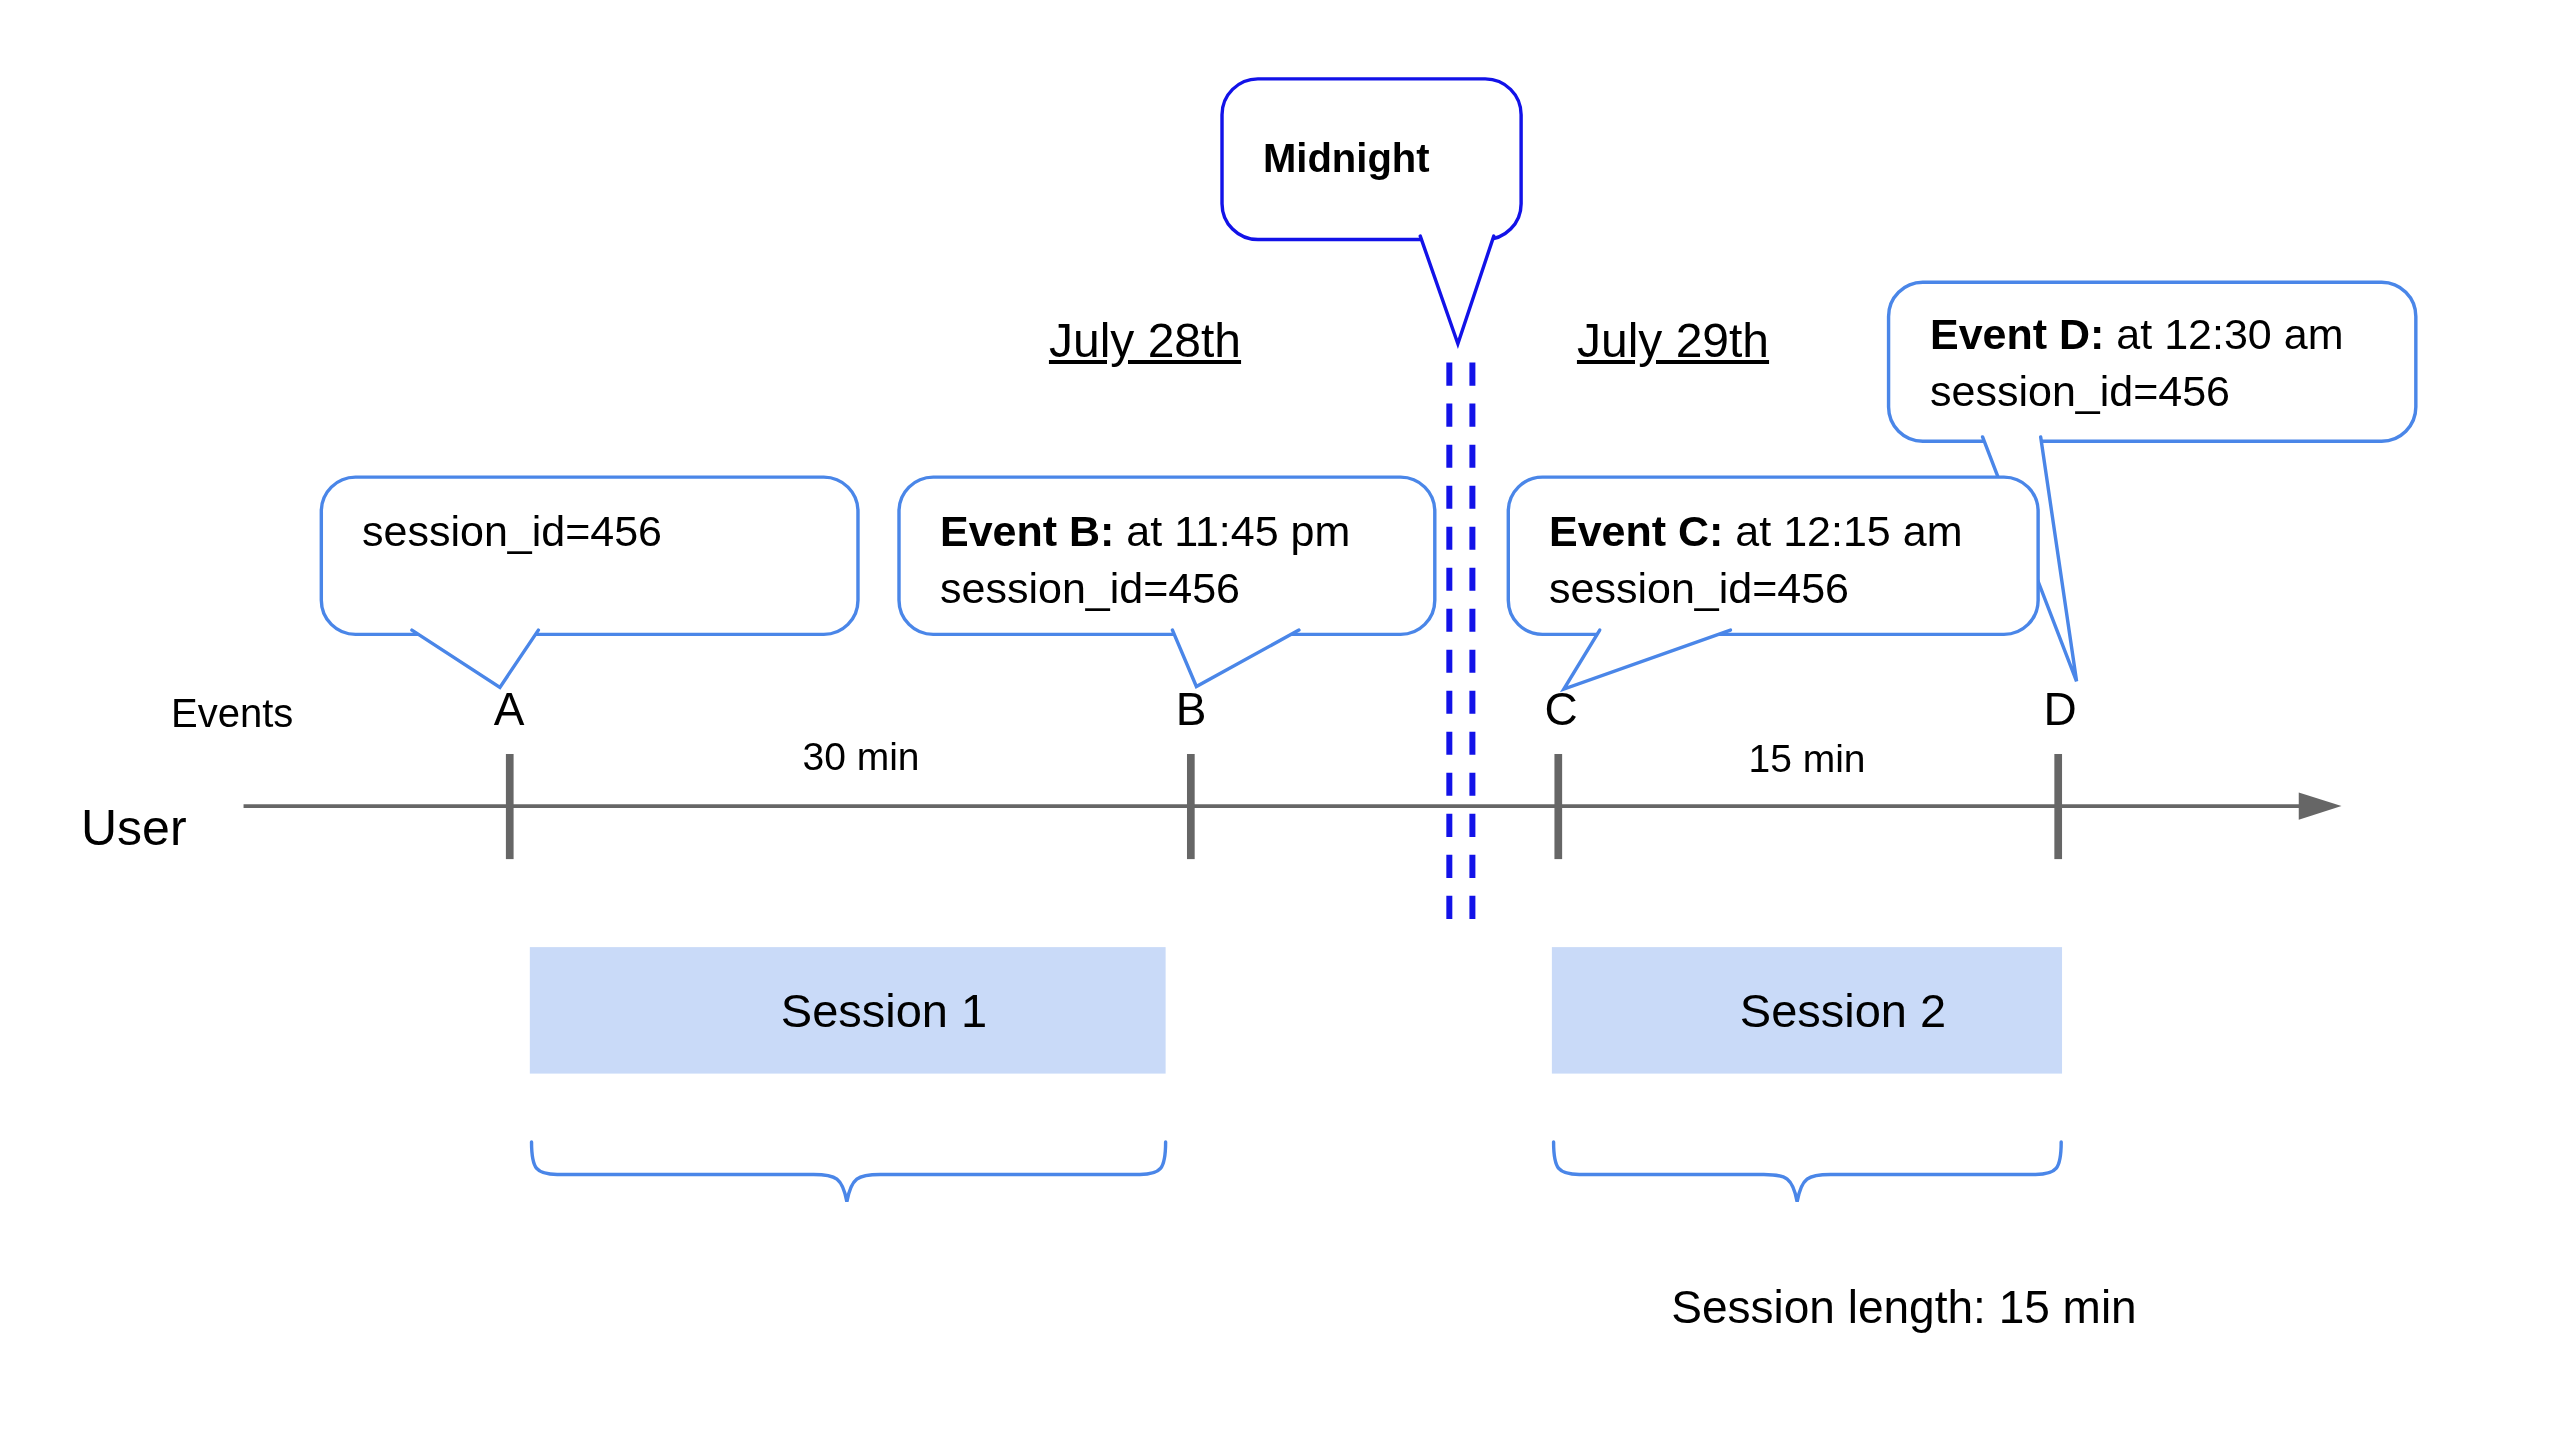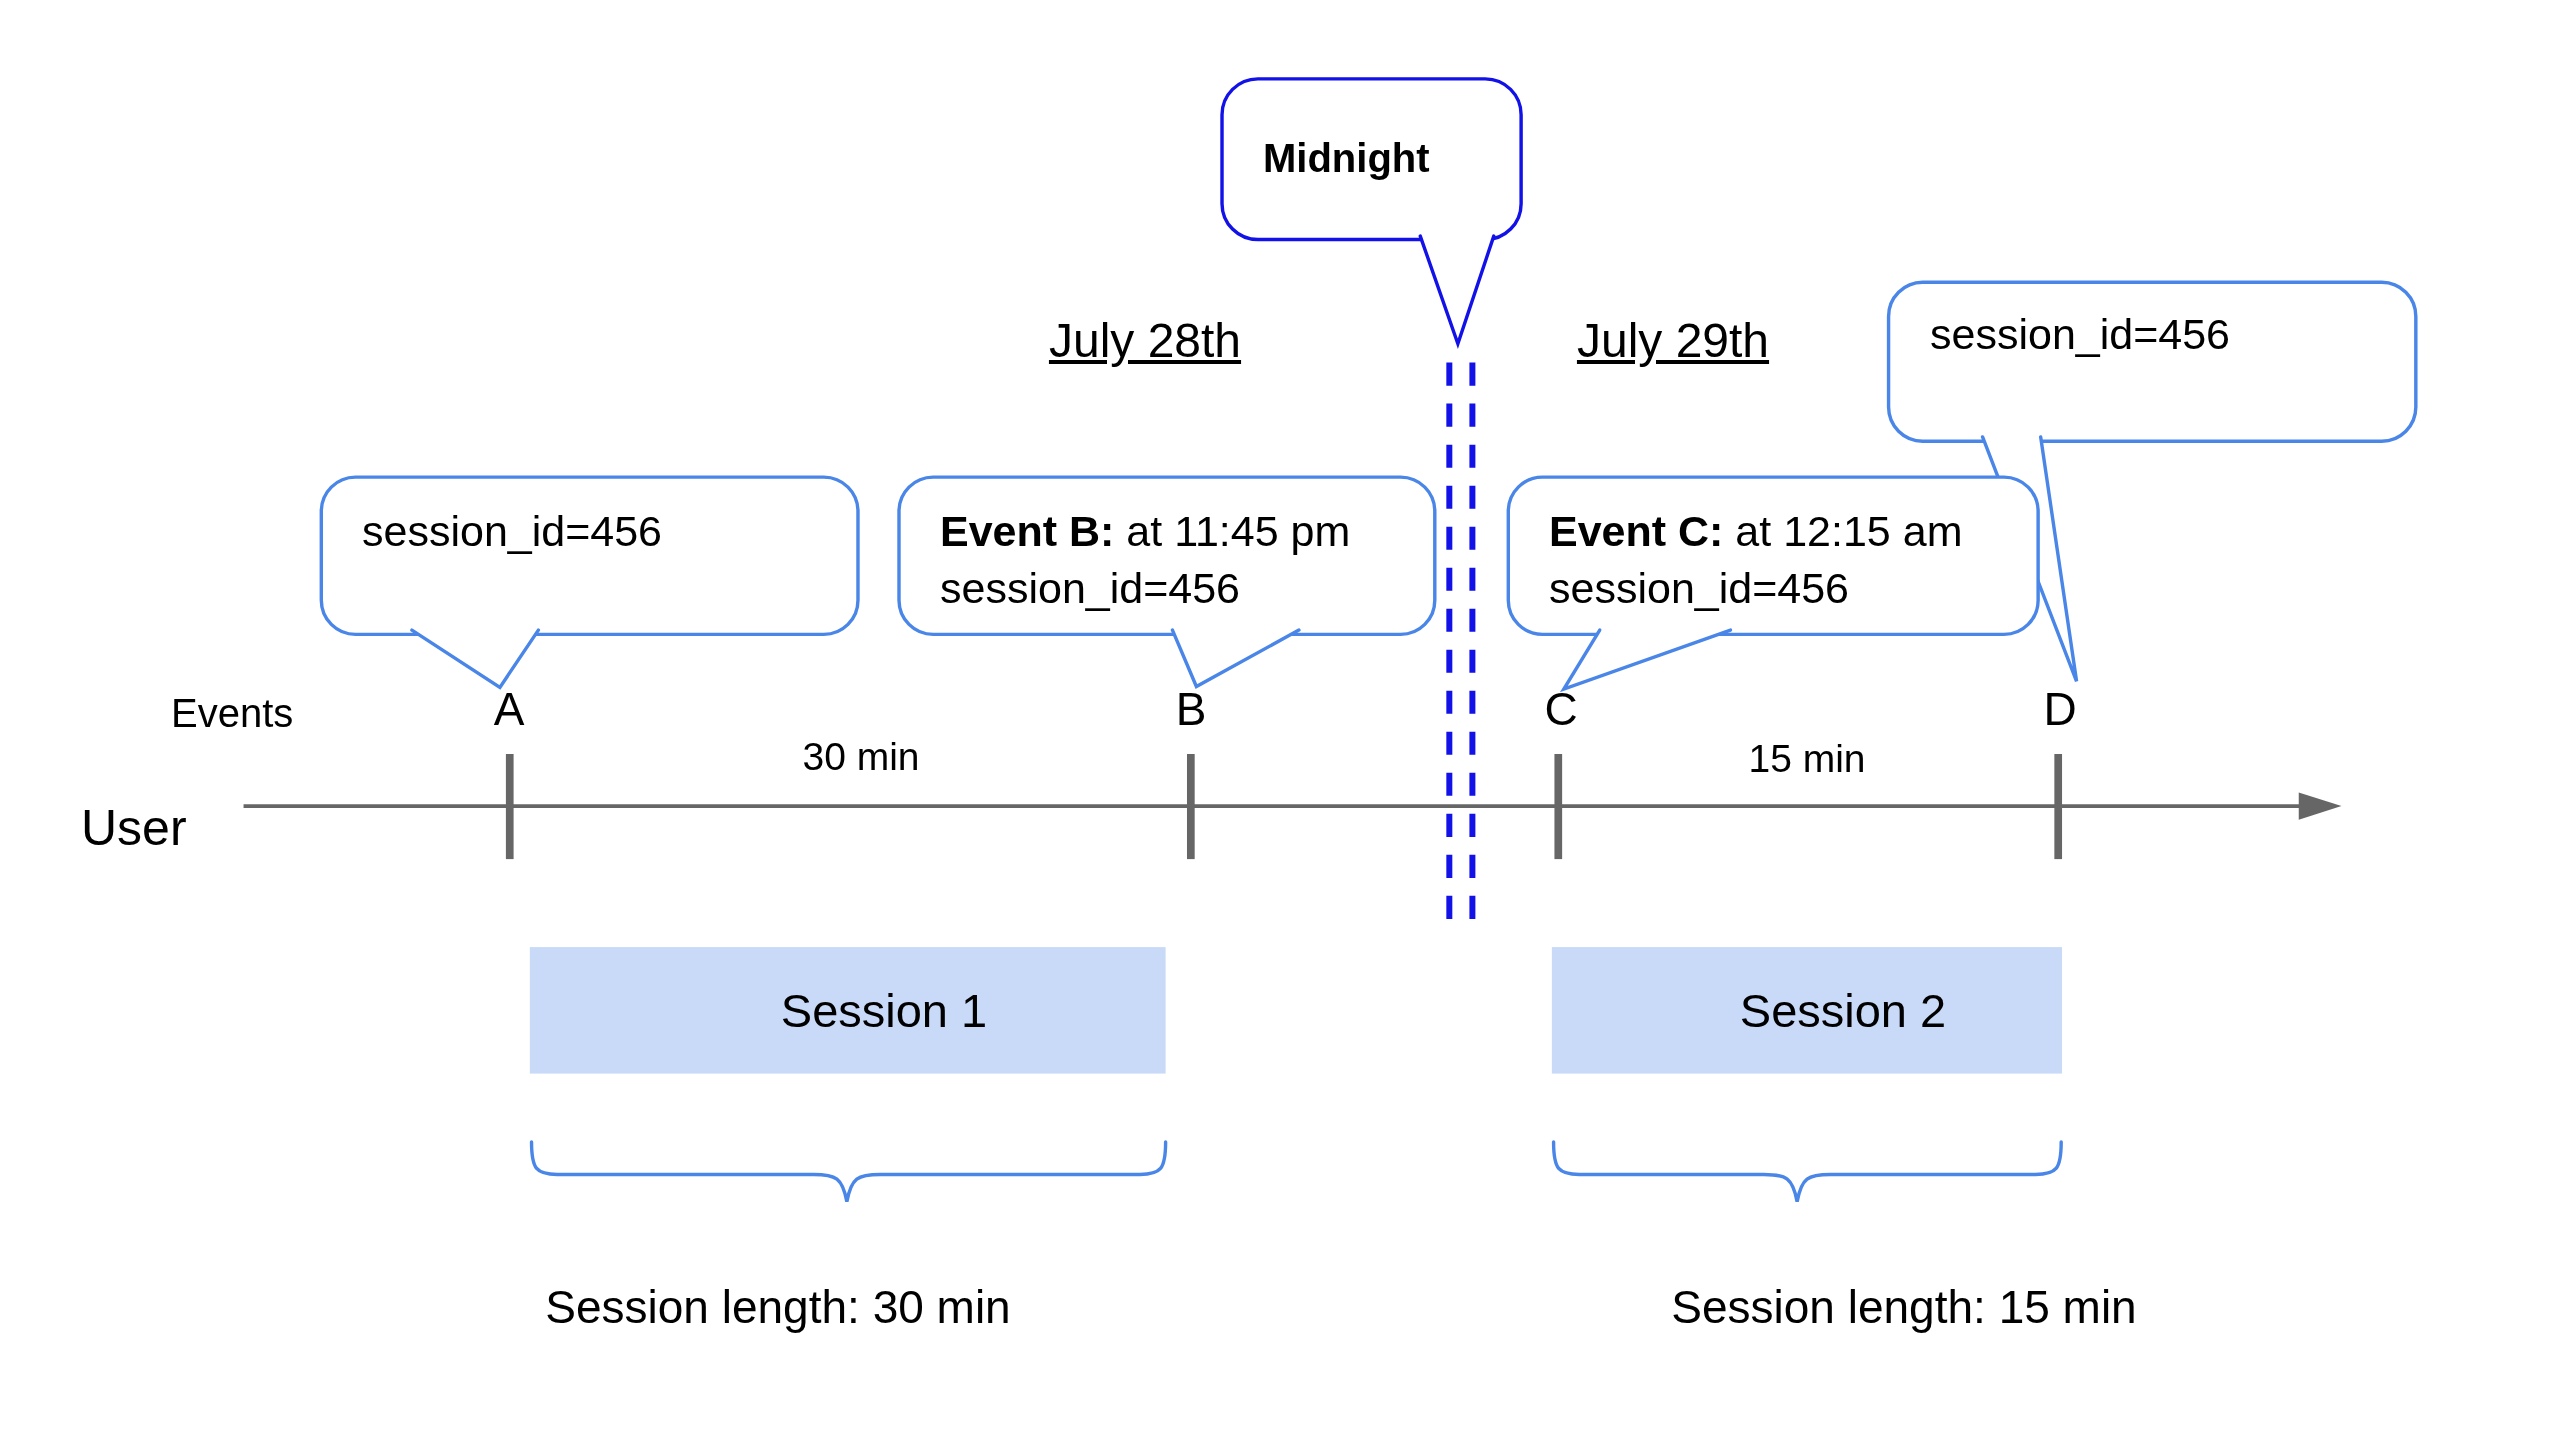--- a/index.html
+++ b/index.html
@@ -77,34 +77,34 @@
   </div>
   <div class="txt bubble-text" style="left:940px;top:503px;">
     <div><span class="b">Event B:</span><span> at 11:45 pm</span></div>
     <div>session_id=456</div>
   </div>
   <div class="txt bubble-text" style="left:1549px;top:503px;">
     <div><span class="b">Event C:</span><span> at 12:15 am</span></div>
     <div>session_id=456</div>
   </div>
   <div class="txt bubble-text" style="left:1930px;top:306px;">
+    <div><span class="b">Event D:</span><span> at 12:30 am</span></div>
     <div>session_id=456</div>
   </div>
 
   <div class="txt axis-label" style="left:171px;top:689px;">Events</div>
   <div class="txt user-label" style="left:81px;top:802px;">User</div>
 
   <div class="txt tick-label center" style="left:509px;top:684px;">A</div>
   <div class="txt tick-label center" style="left:1191px;top:684px;">B</div>
   <div class="txt tick-label center" style="left:1561px;top:684px;">C</div>
   <div class="txt tick-label center" style="left:2060px;top:684px;">D</div>
 
   <div class="txt interval-label center" style="left:861px;top:735px;">30 min</div>
   <div class="txt interval-label center" style="left:1807px;top:737px;">15 min</div>
 
   <div class="txt session-name center" style="left:848px;top:985px;">Session 1</div>
   <div class="txt session-name center" style="left:1807px;top:985px;">Session 2</div>
 
-  <div class="txt length-label center" style="left:778px;top:1282px;">Session length: 30 min</div>
   <div class="txt length-label center" style="left:1904px;top:1282px;">Session length: 15 min</div>
 
 </div>
 
 
 </body></html>

